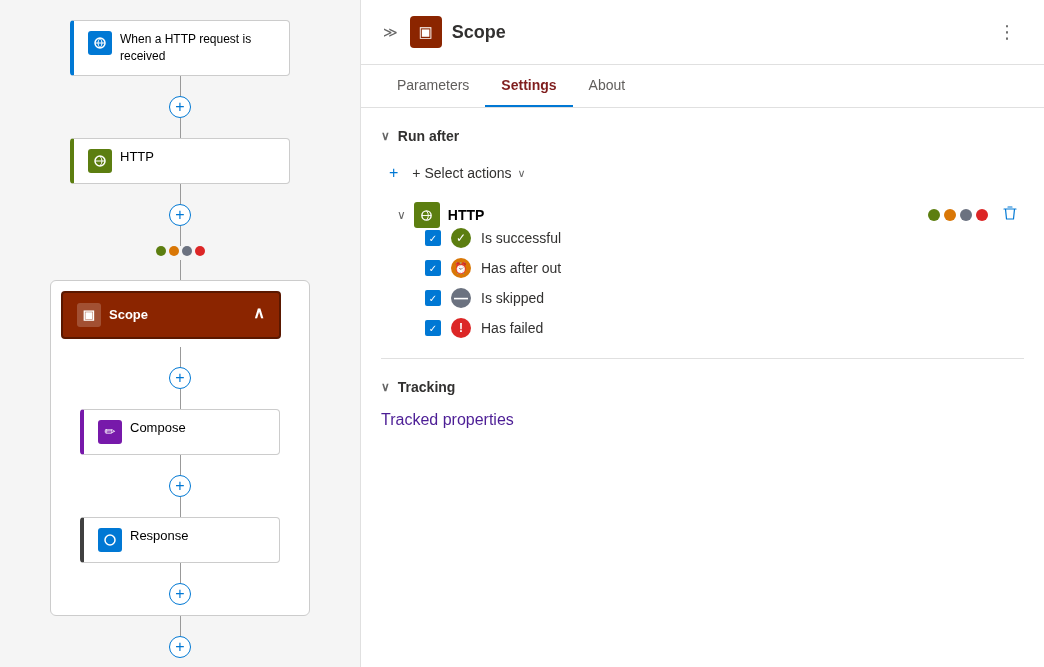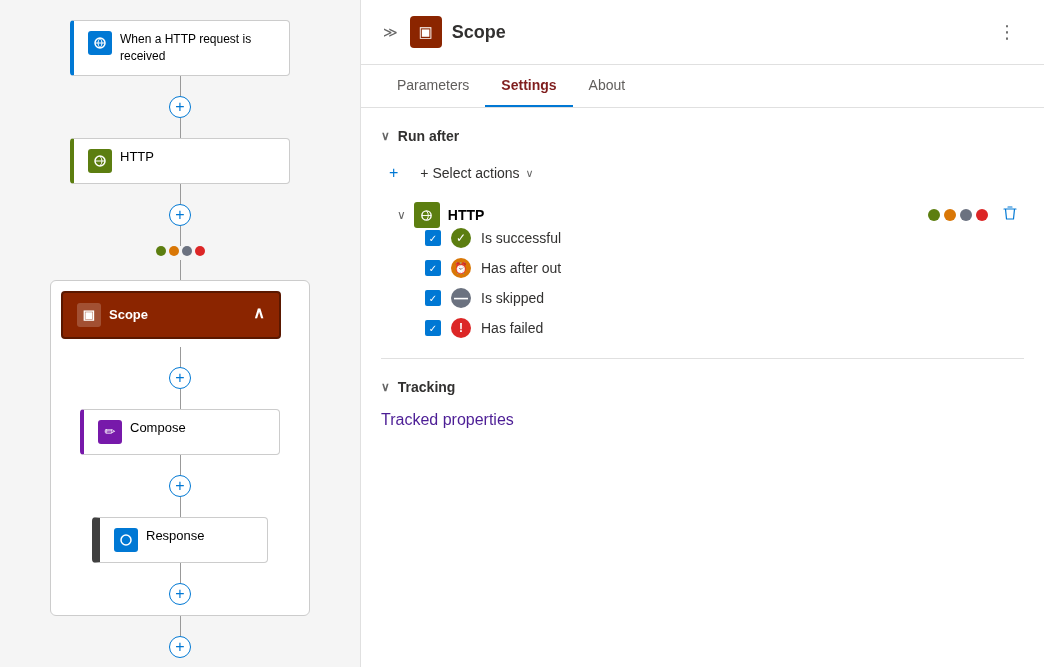--- a/index.html
+++ b/index.html
@@ -418,21 +418,21 @@
       <div class="node-icon icon-purple">✏</div>
       <span>Compose</span>
     </div>
 
     <div class="connector">
       <div class="connector-line"></div>
       <div class="add-btn">+</div>
       <div class="connector-line"></div>
     </div>
 
-    <div class="node-box" style="border-left: 8px solid #404040; width: 176px;">
+    <div class="node-box" style="border-left: 4px solid #404040; width: 200px;">
       <div class="node-icon icon-teal">
         <svg width="14" height="14" viewBox="0 0 14 14" fill="none">
             <circle cx="7" cy="7" r="5" stroke="white" stroke-width="1.5"></circle>
           </svg>
       </div>
       <span>Response</span>
     </div>
 
     <div class="connector">
       <div class="connector-line"></div>
@@ -464,21 +464,21 @@
 
   <div class="panel-content">
 
     <div class="section-header">
       <span class="chevron">∨</span>
       <span>Run after</span>
     </div>
 
     <button class="select-actions-btn">
       <span style="font-size:16px; color:#0078d4;">+</span>
-      <span style="margin-left:16px;">+ Select actions</span>
+      <span style="margin-left:8px;">+ Select actions</span>
       <span style="color:#666; font-size:11px;">∨</span>
     </button>
 
     <div class="http-run-section">
       <div class="http-action-header-row">
         <span class="expand-chevron">∨</span>
         <div class="node-icon icon-green" style="width:26px; height:26px; border-radius:3px; font-size:11px;">
           <svg width="13" height="13" viewBox="0 0 14 14" fill="none">
               <circle cx="7" cy="7" r="5" stroke="white" stroke-width="1.5"></circle>
               <path d="M2 7h10M7 2a8 8 0 010 10" stroke="white" stroke-width="1"></path>

